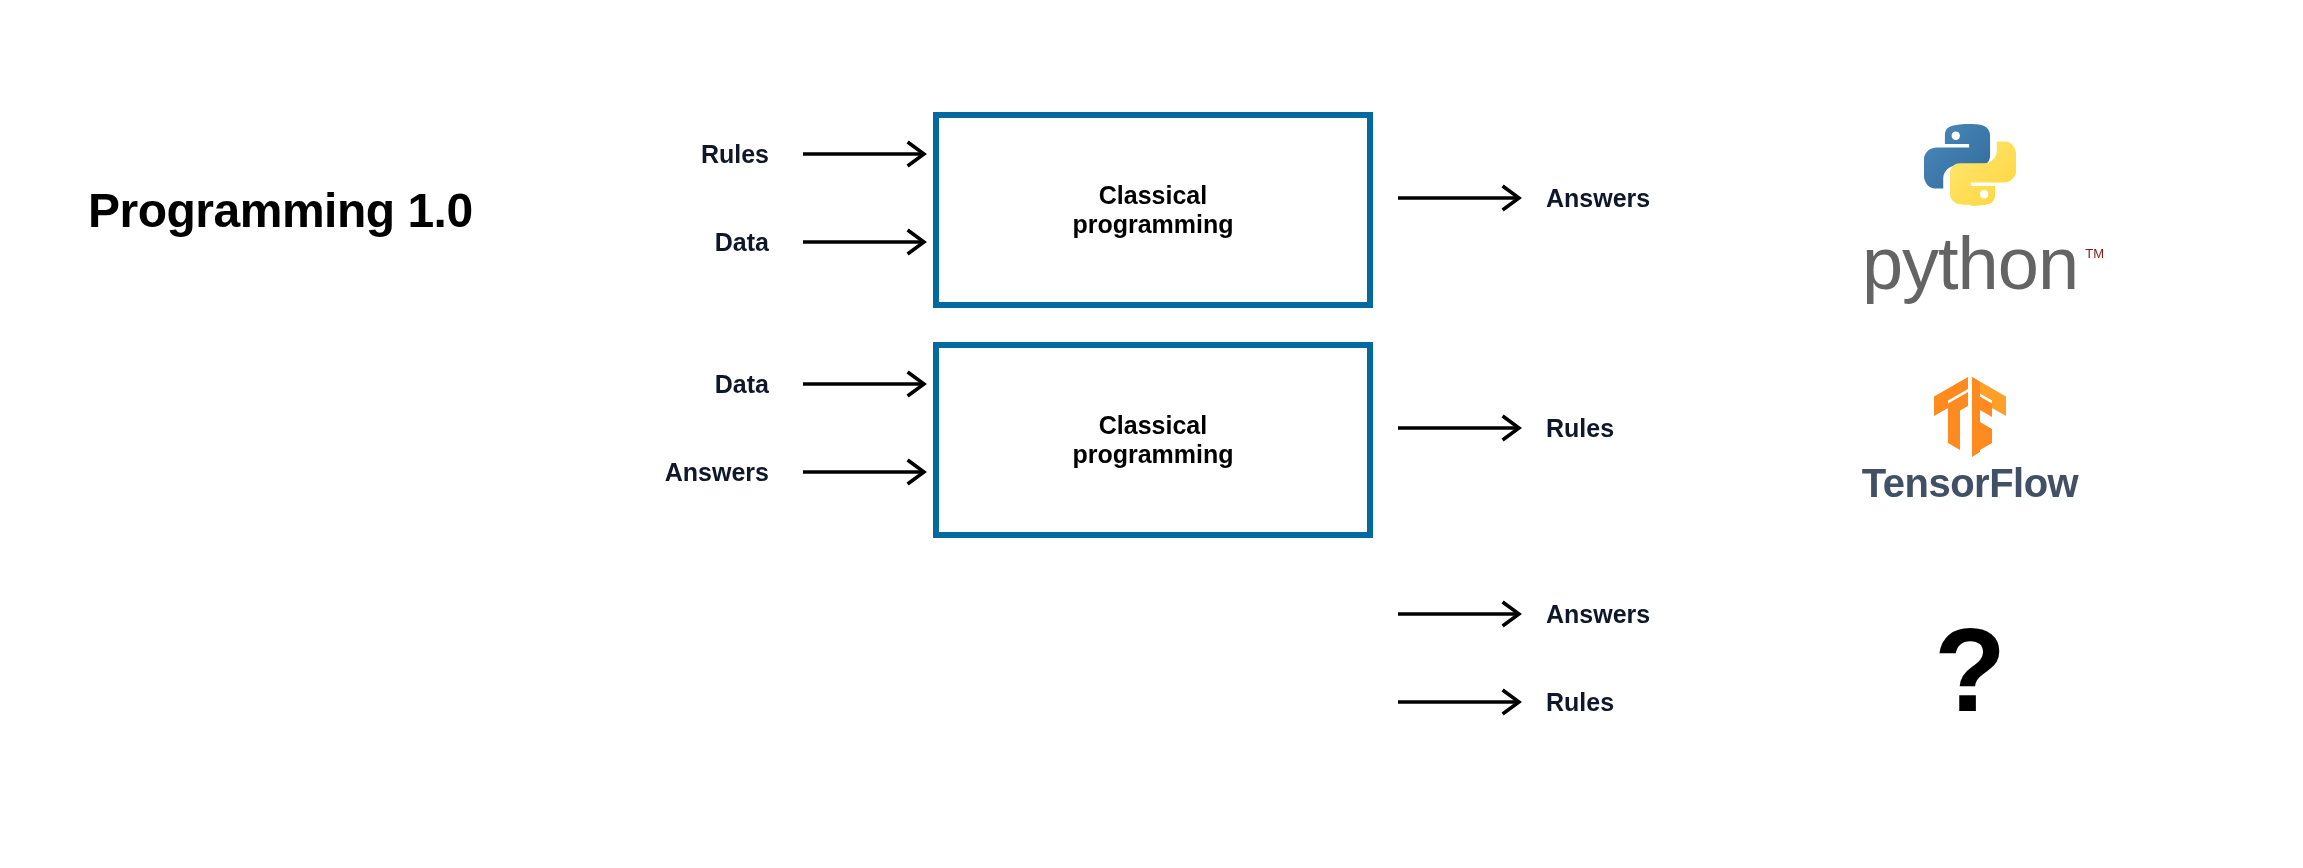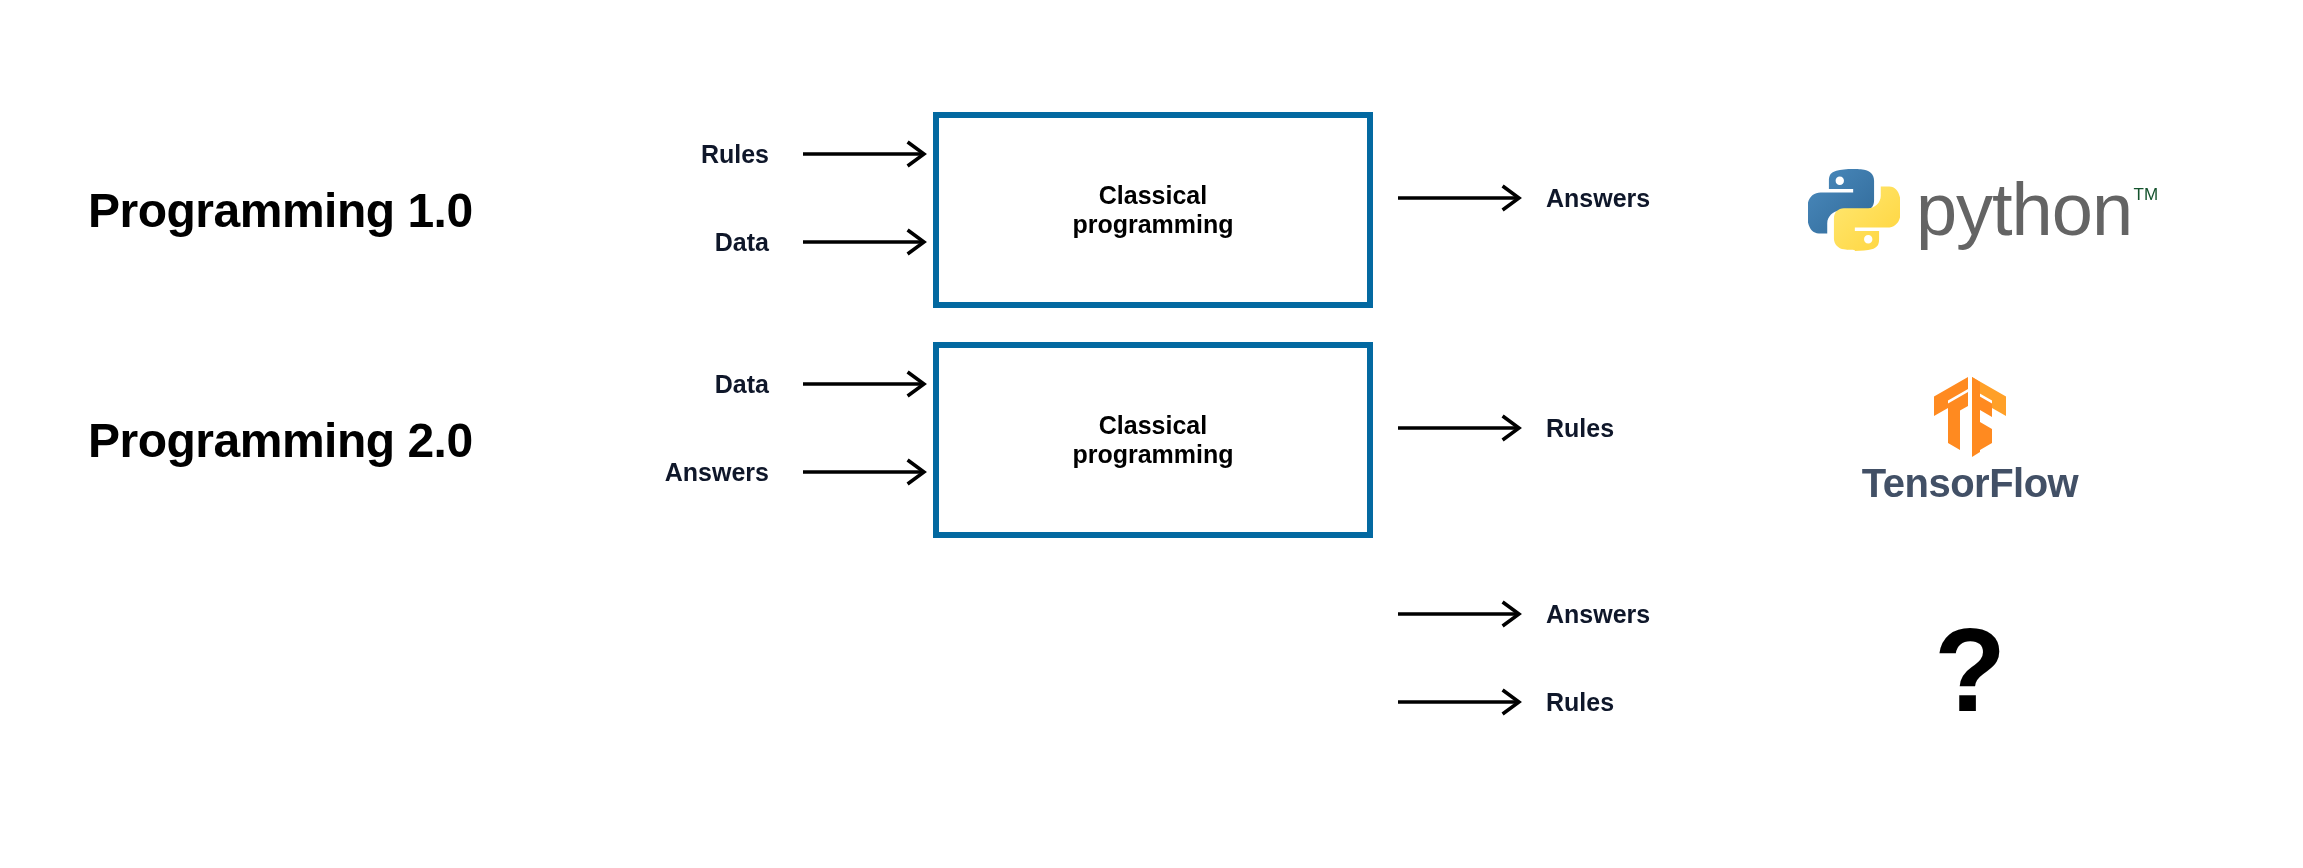--- a/index.html
+++ b/index.html
@@ -129,38 +129,39 @@
     width: 360px;
     height: 196px;
     display: flex;
     align-items: center;
     justify-content: center;
   }
   .py-logo {
     display: flex;
     align-items: center;
     gap: 16px;
+    flex-direction: column;
   }
   .py-word-wrap {
     position: relative;
     display: inline-block;
   }
   .py-word {
     font-size: 74px;
     font-weight: normal;
     color: #646464;
     letter-spacing: -1px;
     line-height: 1;
   }
   .py-tm {
     position: absolute;
-    top: 12px;
+    top: 19px;
     right: -26px;
-    font-size: 17px;
-    color: #14532d;
+    font-size: 13px;
+    color: #7f1d1d;
   }
   .tf-logo {
     display: flex;
     flex-direction: column;
     align-items: center;
     gap: 6px;
   }
   .tf-word {
     font-size: 40px;
     font-weight: bold;
@@ -237,21 +238,20 @@
         <span class="py-word-wrap">
           <span class="py-word">python</span>
           <span class="py-tm">TM</span>
         </span>
       </div>
     </div>
   </div>
 
   <div class="row row-2">
 
-    <div class="row-title">Programming 2.0</div>
 
     <div class="inputs">
       <div class="in-line slot-top">
         <span class="io-label">Data</span>
         <svg class="arrow" width="130" height="28" viewBox="0 0 130 28">
           <line x1="0" y1="14" x2="120" y2="14" stroke="#000" stroke-width="3.5"></line>
           <polyline points="106,3 121,14 106,25" fill="none" stroke="#000" stroke-width="3.5" stroke-linecap="square" stroke-linejoin="miter"></polyline>
         </svg>
       </div>
       <div class="in-line slot-bottom">

